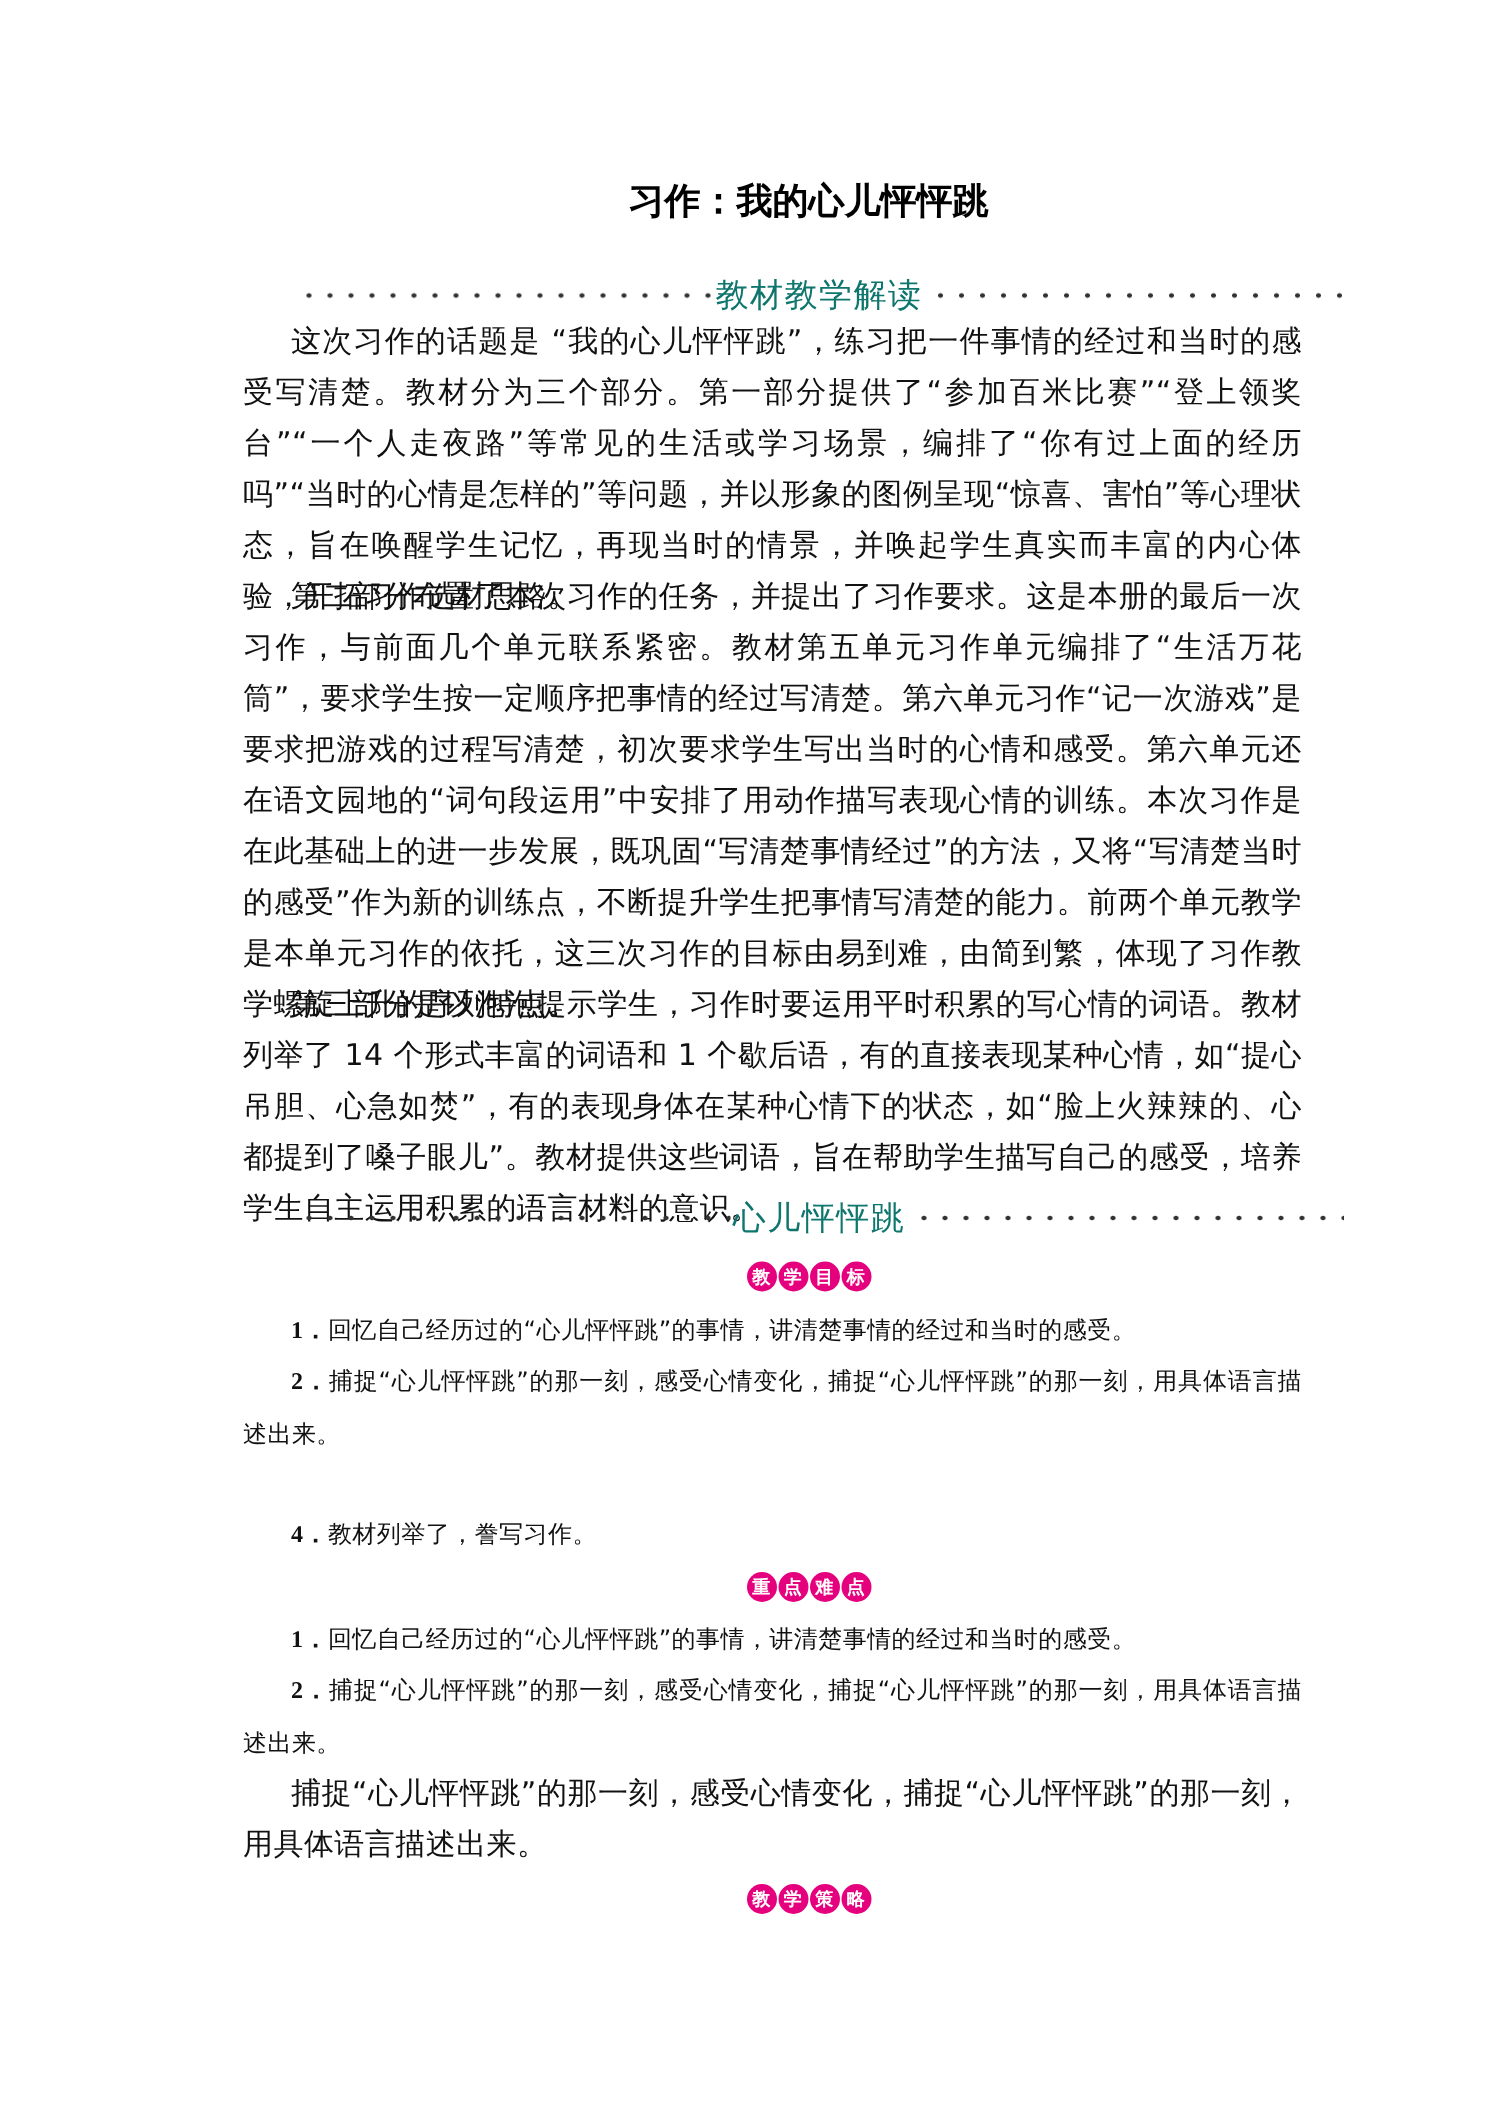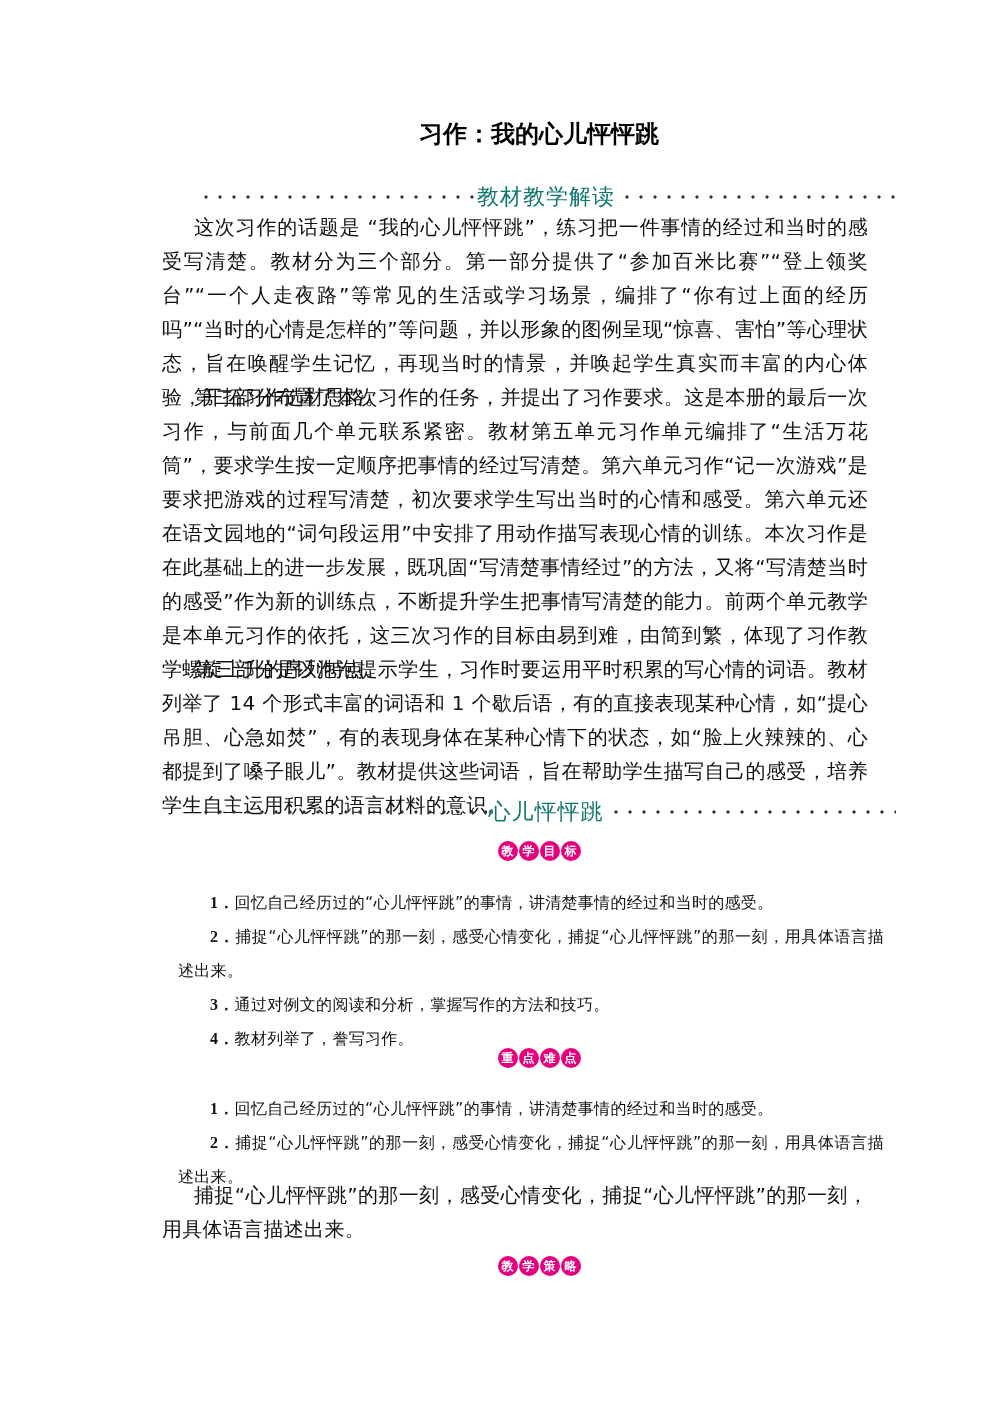--- a/index.html
+++ b/index.html
@@ -16,21 +16,21 @@
           background-size: 14px 4px; background-repeat: repeat-x; background-position: 3px 0; }
   .section-label { color: #0f766e; font-size: 22px; padding: 0 2px; white-space: nowrap;
                    font-family: "DejaVu Sans", sans-serif; letter-spacing: 1px; }
   .para { position: absolute; left: 146px; width: 706px; font-size: 20px; line-height: 34px;
           text-align: justify; text-indent: 32px; margin: 0; letter-spacing: 0.3px; }
   .badges { position: absolute; left: 0; width: 1046px; display: flex; justify-content: center; gap: 1px; }
   .badge { width: 20px; height: 20px; border-radius: 50%; background: #e5007e; color: #fff;
            font-size: 12px; font-weight: bold; display: flex; align-items: center; justify-content: center;
            line-height: 1; }
   .item { position: absolute; left: 146px; width: 706px; font-size: 16px; line-height: 34px;
-          text-indent: 32px; margin: 16px; text-align: justify; letter-spacing: 0.3px; }
+          text-indent: 32px; margin: 0; text-align: justify; letter-spacing: 0.3px; }
   .num { font-family: "Liberation Serif", serif; font-weight: bold; }
 </style>
 </head>
 <body>
 
 <div class="page">
 
   <div class="title">习作：我的心儿怦怦跳</div>
 
   <div class="section-head" style="top:180px;">
@@ -51,21 +51,20 @@
 
   <div class="badges" style="top:841px;">
     <span class="badge">教</span>
     <span class="badge">学</span>
     <span class="badge">目</span>
     <span class="badge">标</span>
   </div>
 
   <p class="item" style="top:870px;"><span class="num">1．</span><span>回忆自己经历过的“心儿怦怦跳”的事情，讲清楚事情的经过和当时的感受。</span></p>
   <p class="item" style="top:904px;"><span class="num">2．</span><span>捕捉“心儿怦怦跳”的那一刻，感受心情变化，捕捉“心儿怦怦跳”的那一刻，用具体语言描述出来。</span></p>
-  <p class="item" style="top:972px;"><span class="num">3．</span><span>通过对例文的阅读和分析，掌握写作的方法和技巧。</span></p>
   <p class="item" style="top:1006px;"><span class="num">4．</span><span>教材列举了，誊写习作。</span></p>
 
   <div class="badges" style="top:1048px;">
     <span class="badge">重</span>
     <span class="badge">点</span>
     <span class="badge">难</span>
     <span class="badge">点</span>
   </div>
 
   <p class="item" style="top:1076px;"><span class="num">1．</span><span>回忆自己经历过的“心儿怦怦跳”的事情，讲清楚事情的经过和当时的感受。</span></p>

